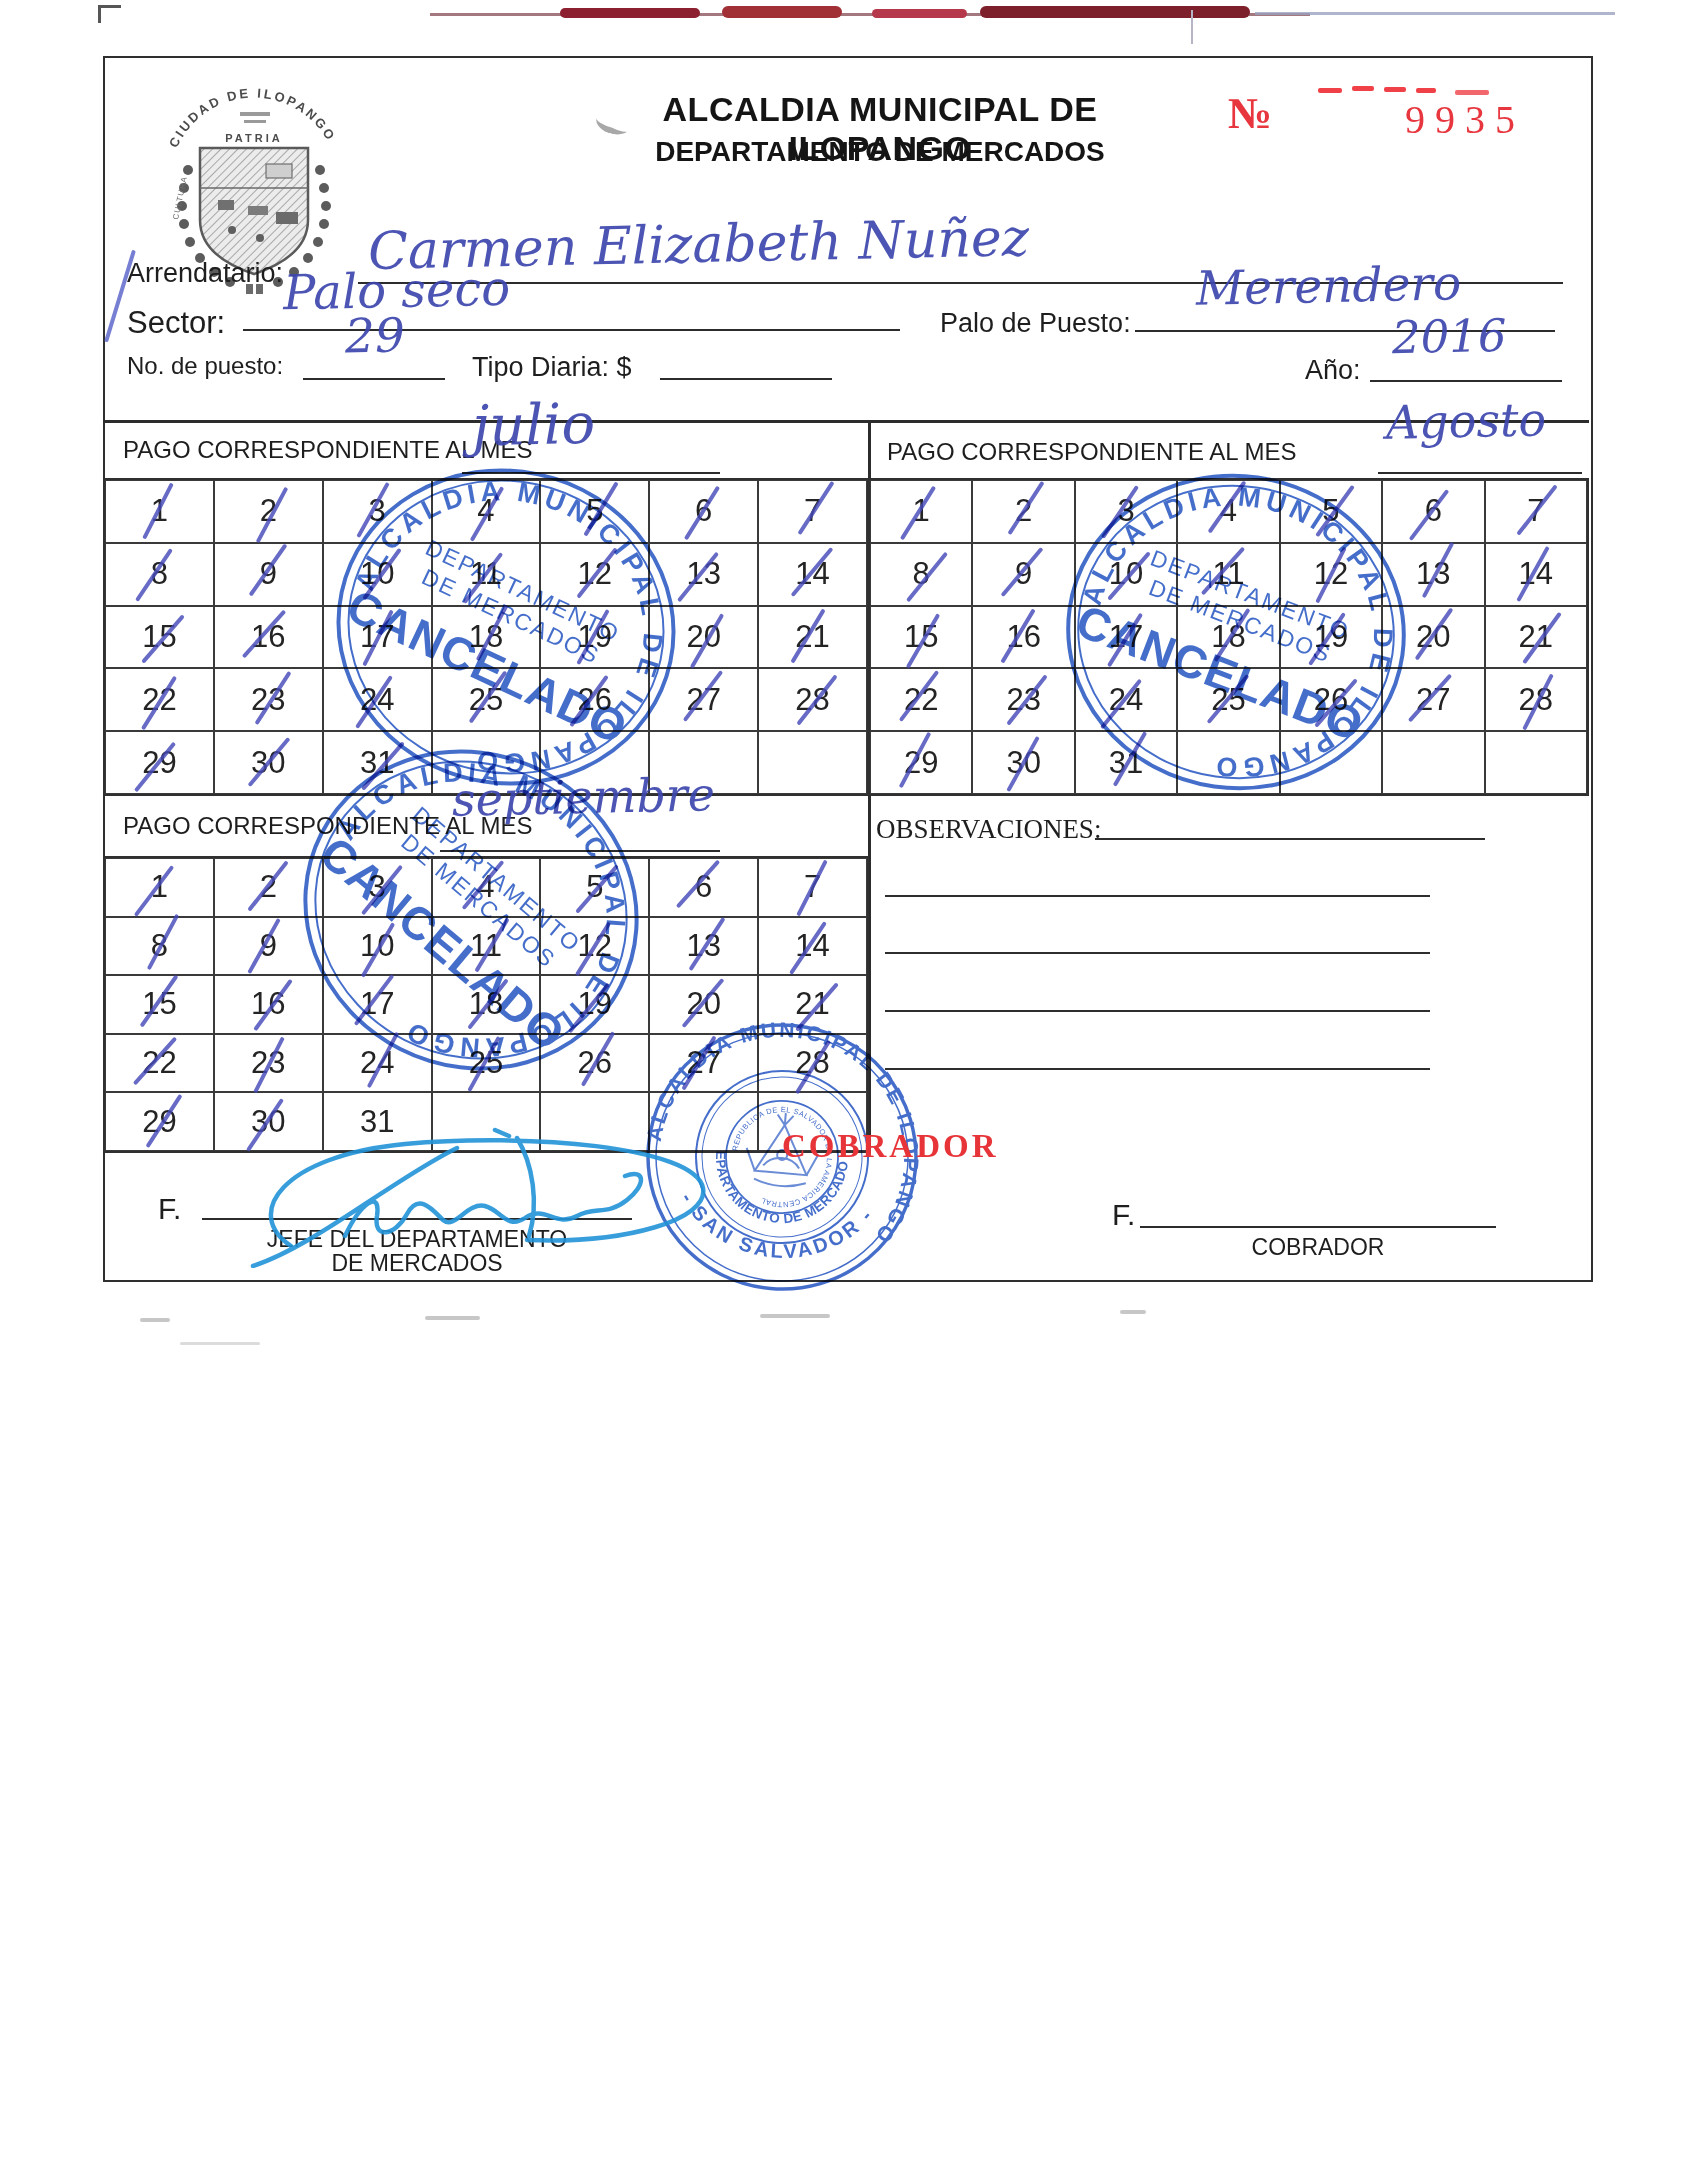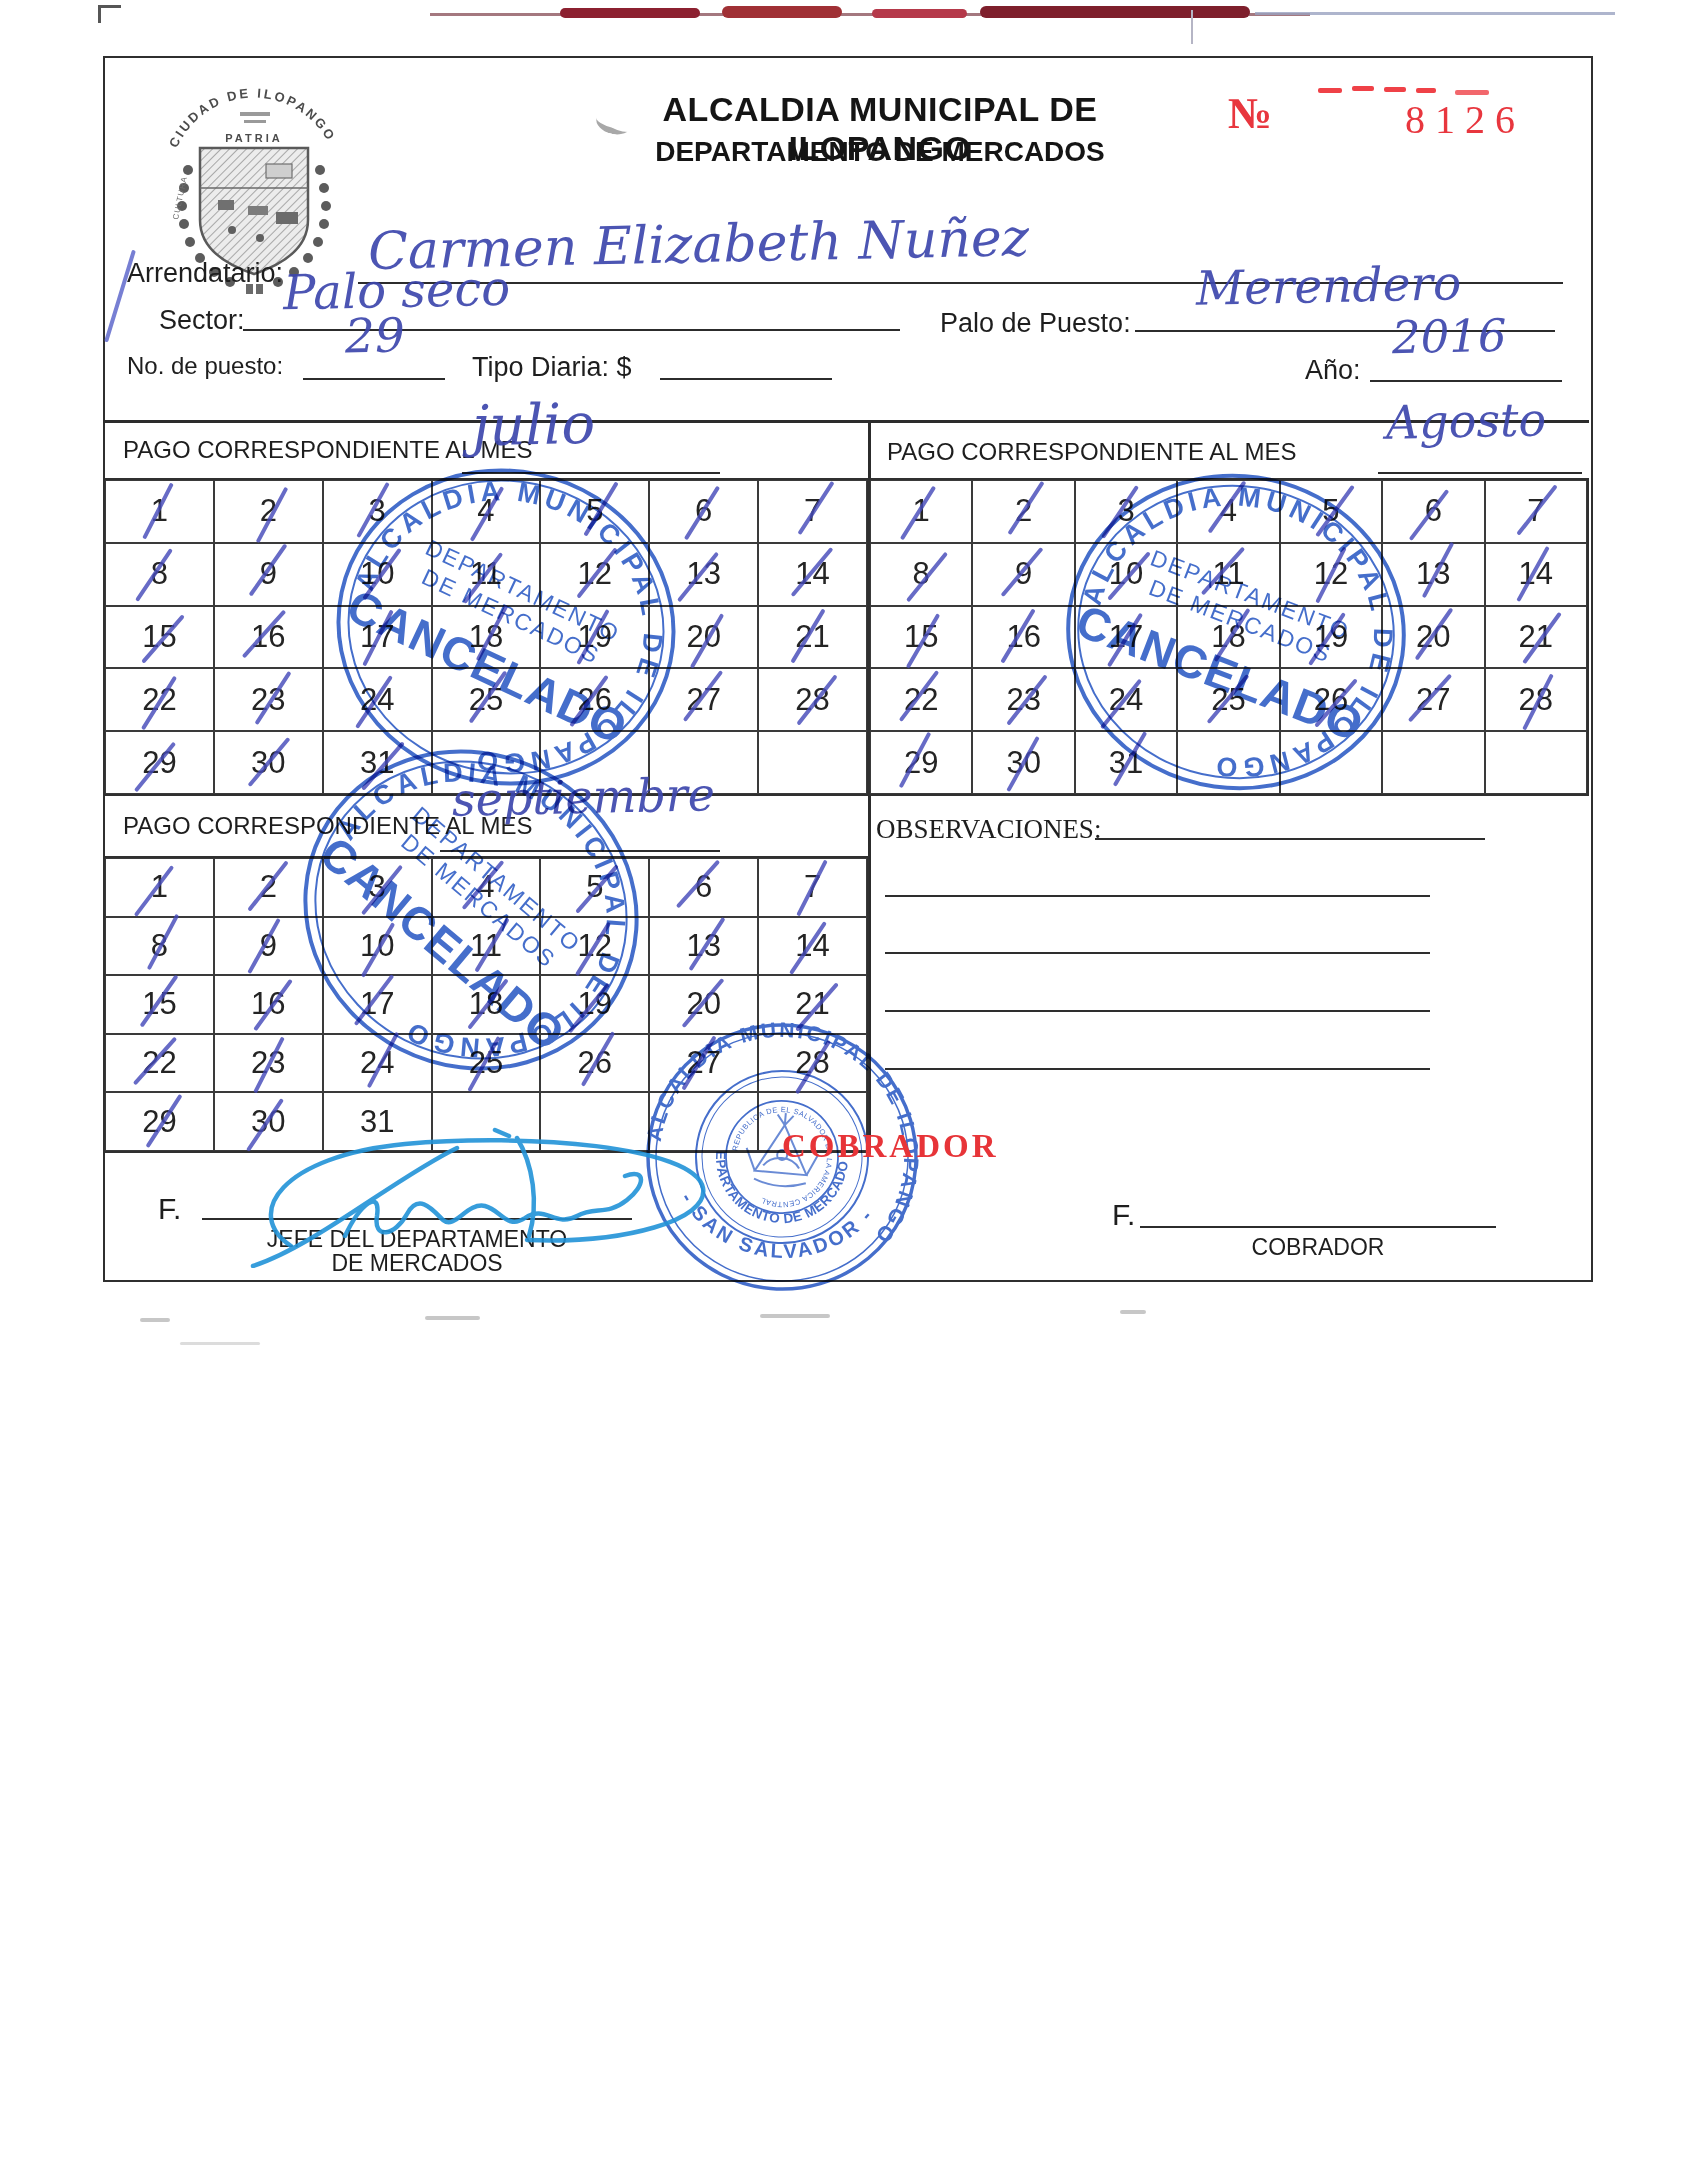--- a/index.html
+++ b/index.html
@@ -107,29 +107,29 @@
   <div class="crescent" style="left:596px;top:110px;transform:rotate(14deg);"></div>
   <div class="blob" style="left:1158px;top:82px;width:52px;height:48px;"></div>
   <div class="crescent" style="left:1156px;top:100px;transform:rotate(-110deg);border-bottom-color:#8f8f8f;"></div>
 
   <div class="lbl" style="left:1228px;top:88px;font-family:'Liberation Serif',serif;font-size:44px;font-weight:bold;color:#e8363e;">№</div>
   <div class="red-dash" style="left:1318px;top:88px;width:24px;"></div>
   <div class="red-dash" style="left:1352px;top:86px;width:22px;"></div>
   <div class="red-dash" style="left:1384px;top:87px;width:22px;"></div>
   <div class="red-dash" style="left:1416px;top:88px;width:20px;"></div>
   <div class="red-dash" style="left:1455px;top:90px;width:34px;opacity:.8;"></div>
-  <div class="lbl" style="left:1405px;top:96px;font-family:'Liberation Serif',serif;font-size:40px;color:#e8363e;letter-spacing:10px;">8126</div>
+  <div class="lbl" style="left:1405px;top:96px;font-family:'Liberation Serif',serif;font-size:40px;color:#e8363e;letter-spacing:10px;">9935</div>
 
   <div class="stray" style="left:118px;top:248px;width:3.5px;height:96px;transform:rotate(17deg);"></div>
 
   <div class="lbl" style="left:127px;top:258px;font-size:27px;">Arrendatario:</div>
   <div class="wline" style="left:358px;top:242px;width:1205px;height:40px;"></div>
   <div class="hw" style="left:368px;top:214px;font-size:52px;">Carmen Elizabeth Nuñez</div>
 
-  <div class="lbl" style="left:127px;top:305px;font-size:27px;margin-left:32px;">Sector:</div>
+  <div class="lbl" style="left:127px;top:305px;font-size:31px;">Sector:</div>
   <div class="wline" style="left:243px;top:289px;width:657px;height:40px;"></div>
   <div class="hw" style="left:283px;top:262px;font-size:48px;">Palo seco</div>
 
   <div class="lbl" style="left:940px;top:308px;font-size:27px;">Palo de Puesto:</div>
   <div class="wline" style="left:1135px;top:290px;width:420px;height:40px;"></div>
   <div class="hw" style="left:1196px;top:258px;font-size:47px;">Merendero</div>
 
   <div class="lbl" style="left:127px;top:352px;font-size:24px;">No. de puesto:</div>
   <div class="wline" style="left:303px;top:338px;width:142px;height:40px;"></div>
   <div class="hw" style="left:345px;top:308px;font-size:47px;">29</div>

